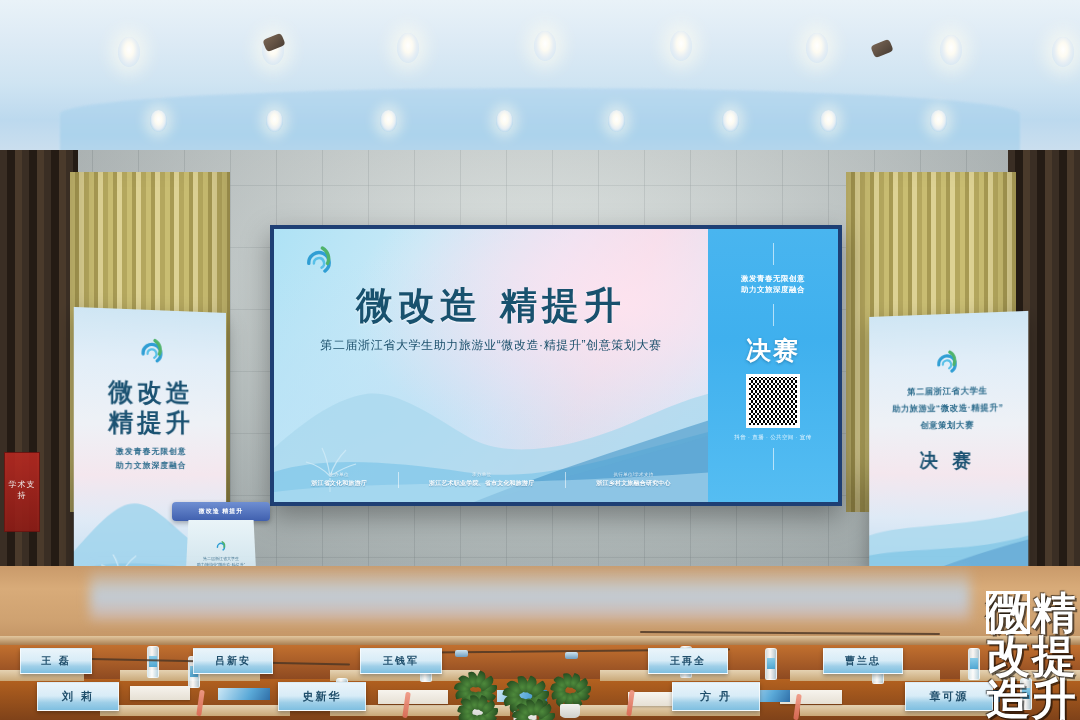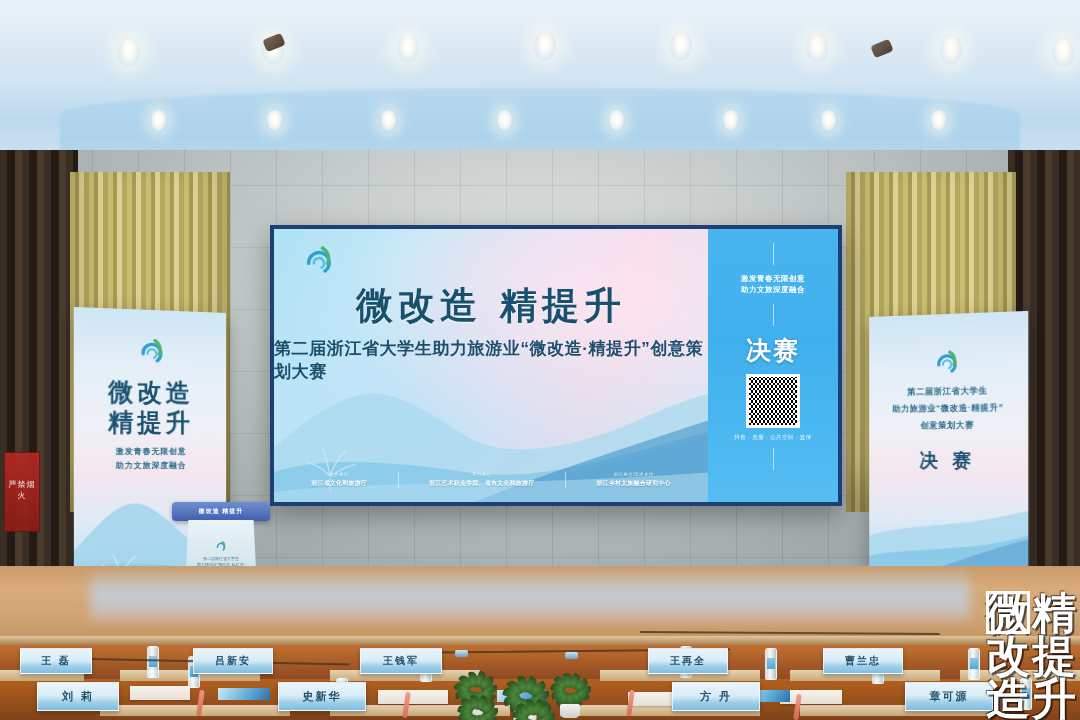--- a/index.html
+++ b/index.html
@@ -53,22 +53,22 @@
   .led{position:relative;width:100%;height:100%;overflow:hidden;
     background:linear-gradient(115deg,#aee2f5 0%,#c8e9f7 22%,#e7e2f3 44%,#f2dbe8 56%,#d7e6f6 72%,#b6e0f3 100%);}
   .led-haze{position:absolute;inset:0;background:
      radial-gradient(ellipse at 62% 28%,rgba(255,228,240,.85),rgba(255,255,255,0) 55%),
      radial-gradient(ellipse at 18% 70%,rgba(186,226,246,.8),rgba(255,255,255,0) 60%);}
   .logo-main{position:absolute;left:28px;top:14px;width:34px;height:34px;}
   .big-title{position:absolute;left:0;right:130px;top:52px;text-align:center;
     font-size:37px;letter-spacing:5px;color:#18516e;font-weight:700;
     font-family:"DejaVu Sans","Liberation Sans",sans-serif;
     text-shadow:0 1px 2px rgba(255,255,255,.7);}
-  .sub-title{position:absolute;left:0;right:130px;top:108px;text-align:left;
-    font-size:17px;letter-spacing:.6px;color:#1b4f6b;font-weight:700;}
+  .sub-title{position:absolute;left:0;right:130px;top:108px;text-align:center;
+    font-size:12px;letter-spacing:.6px;color:#1b4f6b;font-weight:400;}
   
   .mtn{position:absolute;bottom:0;left:0;width:442px;height:150px;overflow:hidden;}
   .organizers{position:absolute;left:0;right:130px;bottom:14px;display:flex;
     justify-content:space-around;align-items:flex-end;padding:0 22px;box-sizing:border-box;}
   .org{color:#ffffff;text-align:center;text-shadow:0 1px 1px rgba(60,110,150,.5);}
   .org .role{font-size:4.5px;opacity:.85;letter-spacing:.3px;margin-bottom:2px;}
   .org .name{font-size:6px;font-weight:700;letter-spacing:.2px;}
   .org-sep{width:1px;height:16px;background:rgba(255,255,255,.55);}
 
   
@@ -196,21 +196,21 @@
     <div class="panelgrid"></div>
   </div>
   <div class="wall-shadow"></div>
 
   <div class="curtain-dark l"></div>
   <div class="curtain-dark r"></div>
   <div class="curtain-gold l"></div>
   <div class="curtain-gold r"></div>
 
   <div class="fire-sign">
-    <span>严禁烟火</span>
+    <span>学术支持</span>
   </div>
 
   <div class="ledframe">
     <div class="led">
       <div class="led-haze"></div>
 
       <svg class="logo-main" viewBox="0 0 40 40">
         <path d="M8 24 a12 12 0 1 1 19 9" fill="none" stroke="#2f9ed4" stroke-width="4" stroke-linecap="round"></path>
         <path d="M14 24 a6 6 0 1 1 9 5" fill="none" stroke="#58c0e8" stroke-width="3" stroke-linecap="round"></path>
         <path d="M24 6 c7 4 9 12 6 18" fill="none" stroke="#4fb36b" stroke-width="4" stroke-linecap="round"></path>

